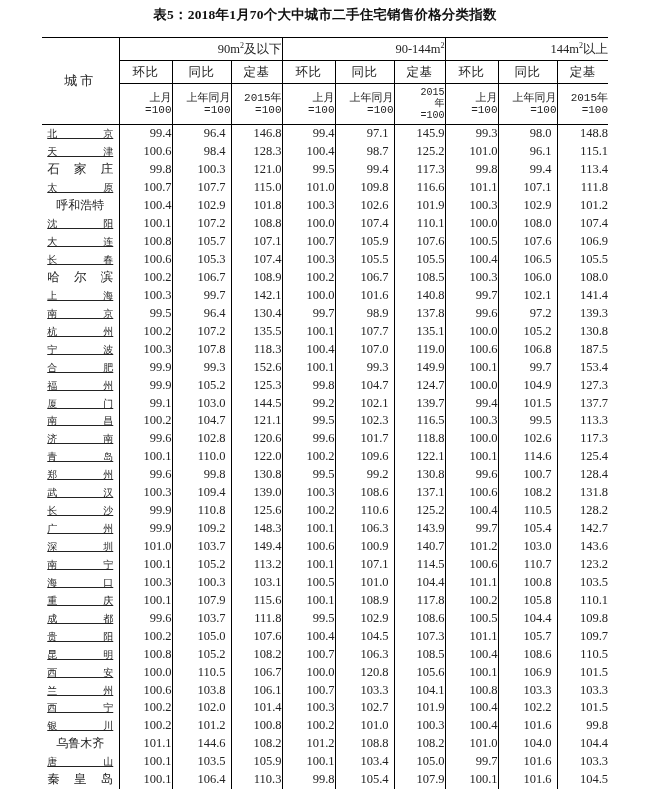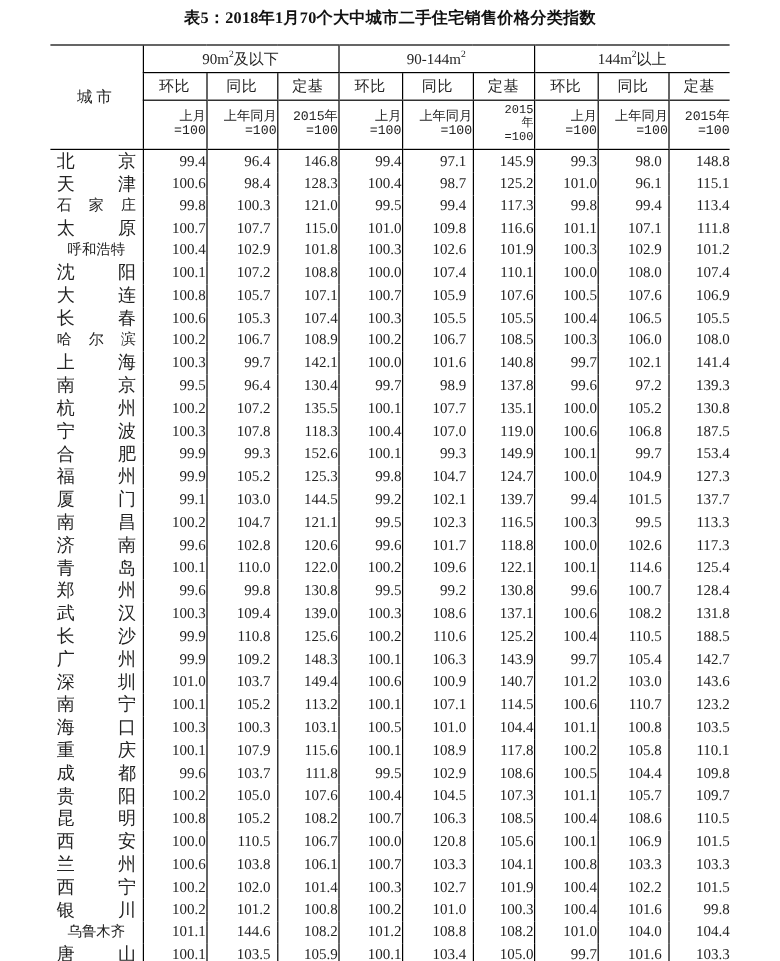--- a/index.html
+++ b/index.html
@@ -68,21 +68,21 @@
   .bb-thin { border-bottom: 1px solid #000; }
 
   
   .hdr-city {
     text-align: center;
     font-size: 13px;
     letter-spacing: 3px;
     padding-left: 3px;
   }
   .hdr-group {
-    text-align: center;
+    text-align: right;
     font-size: 12.5px;
     height: 22px;
     line-height: 22px;
     white-space: nowrap;
   }
   .hdr-group sup {
     font-size: 8px;
     vertical-align: super;
     line-height: 0;
   }
@@ -118,21 +118,22 @@
     padding: 0 2px;
   }
 
   
   .city .spread {
     display: inline-block;
     width: 66px;
     text-align: justify;
     text-align-last: justify;
     -moz-text-align-last: justify;
-    font-size: 15px;
+    font-size: 10px;
+    text-decoration: underline;
   }
   .city .spread3 {
     display: inline-block;
     width: 66px;
     text-align: justify;
     text-align-last: justify;
     -moz-text-align-last: justify;
     font-size: 12.5px;
   }
   .city .plain4 {
@@ -507,21 +508,21 @@
           <tr class="datarow">
             <td class="city"><span class="spread">长沙</span></td>
             <td class="num bl">99.9</td>
             <td class="num bl gapleft">110.8</td>
             <td class="num bl">125.6</td>
             <td class="num bl">100.2</td>
             <td class="num bl gapleft">110.6</td>
             <td class="num bl">125.2</td>
             <td class="num bl">100.4</td>
             <td class="num bl gapleft">110.5</td>
-            <td class="num bl">188.5</td>
+            <td class="num bl">128.2</td>
           </tr>
           <tr class="datarow">
             <td class="city"><span class="spread">广州</span></td>
             <td class="num bl">99.9</td>
             <td class="num bl gapleft">109.2</td>
             <td class="num bl">148.3</td>
             <td class="num bl">100.1</td>
             <td class="num bl gapleft">106.3</td>
             <td class="num bl">143.9</td>
             <td class="num bl">99.7</td>

